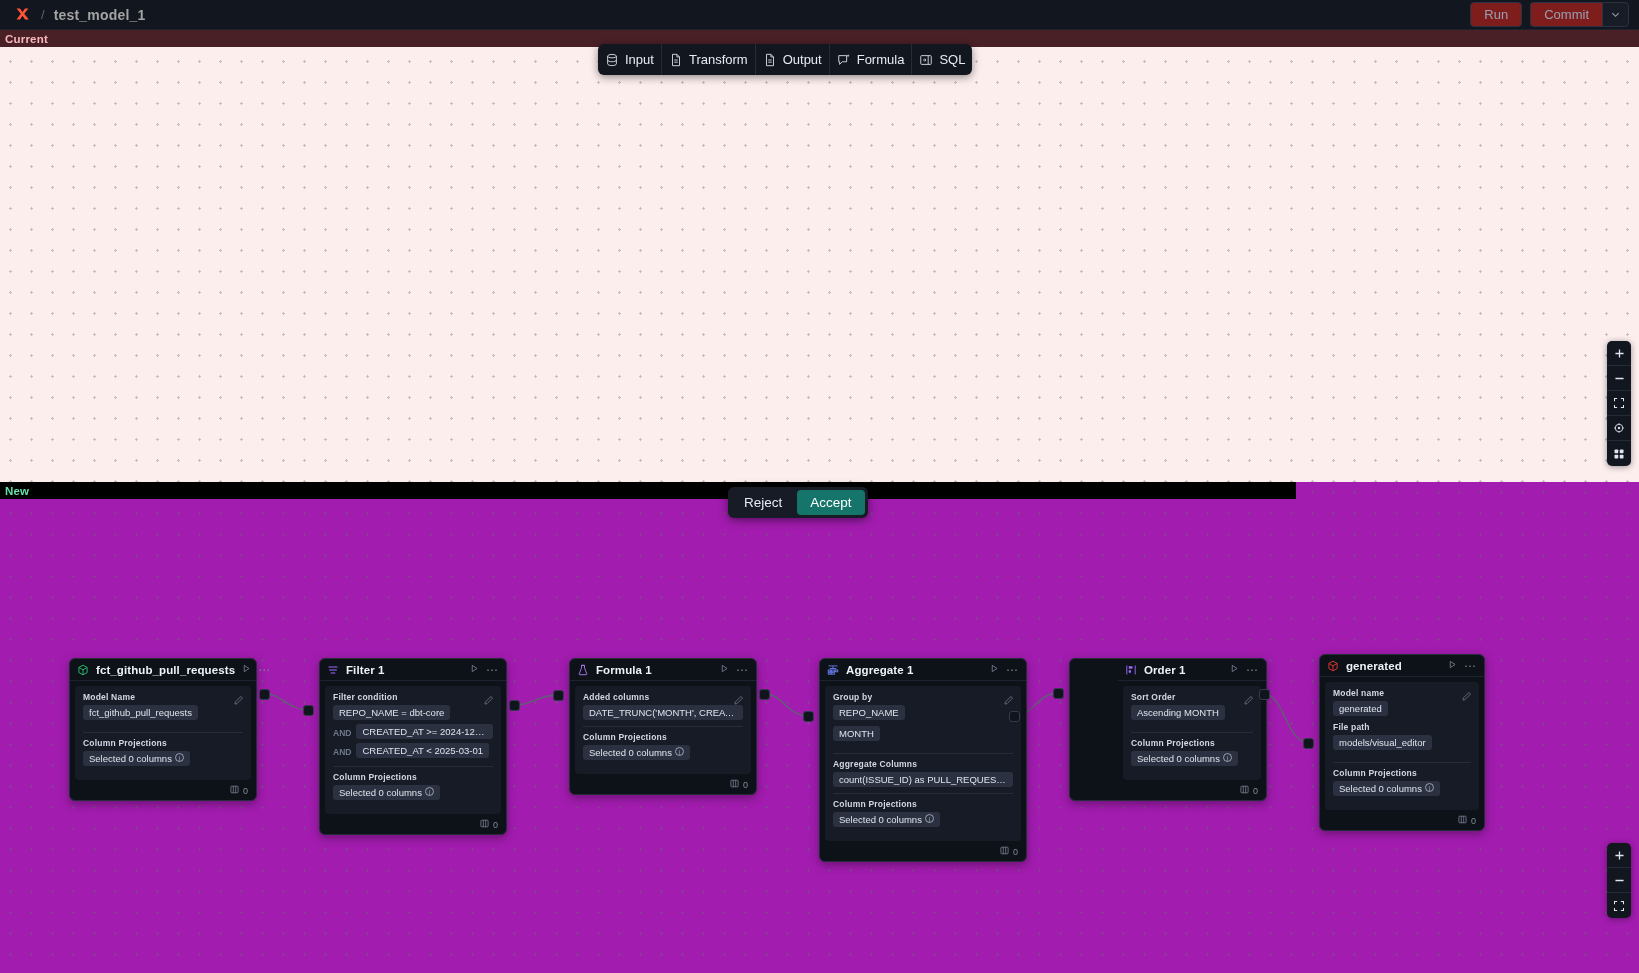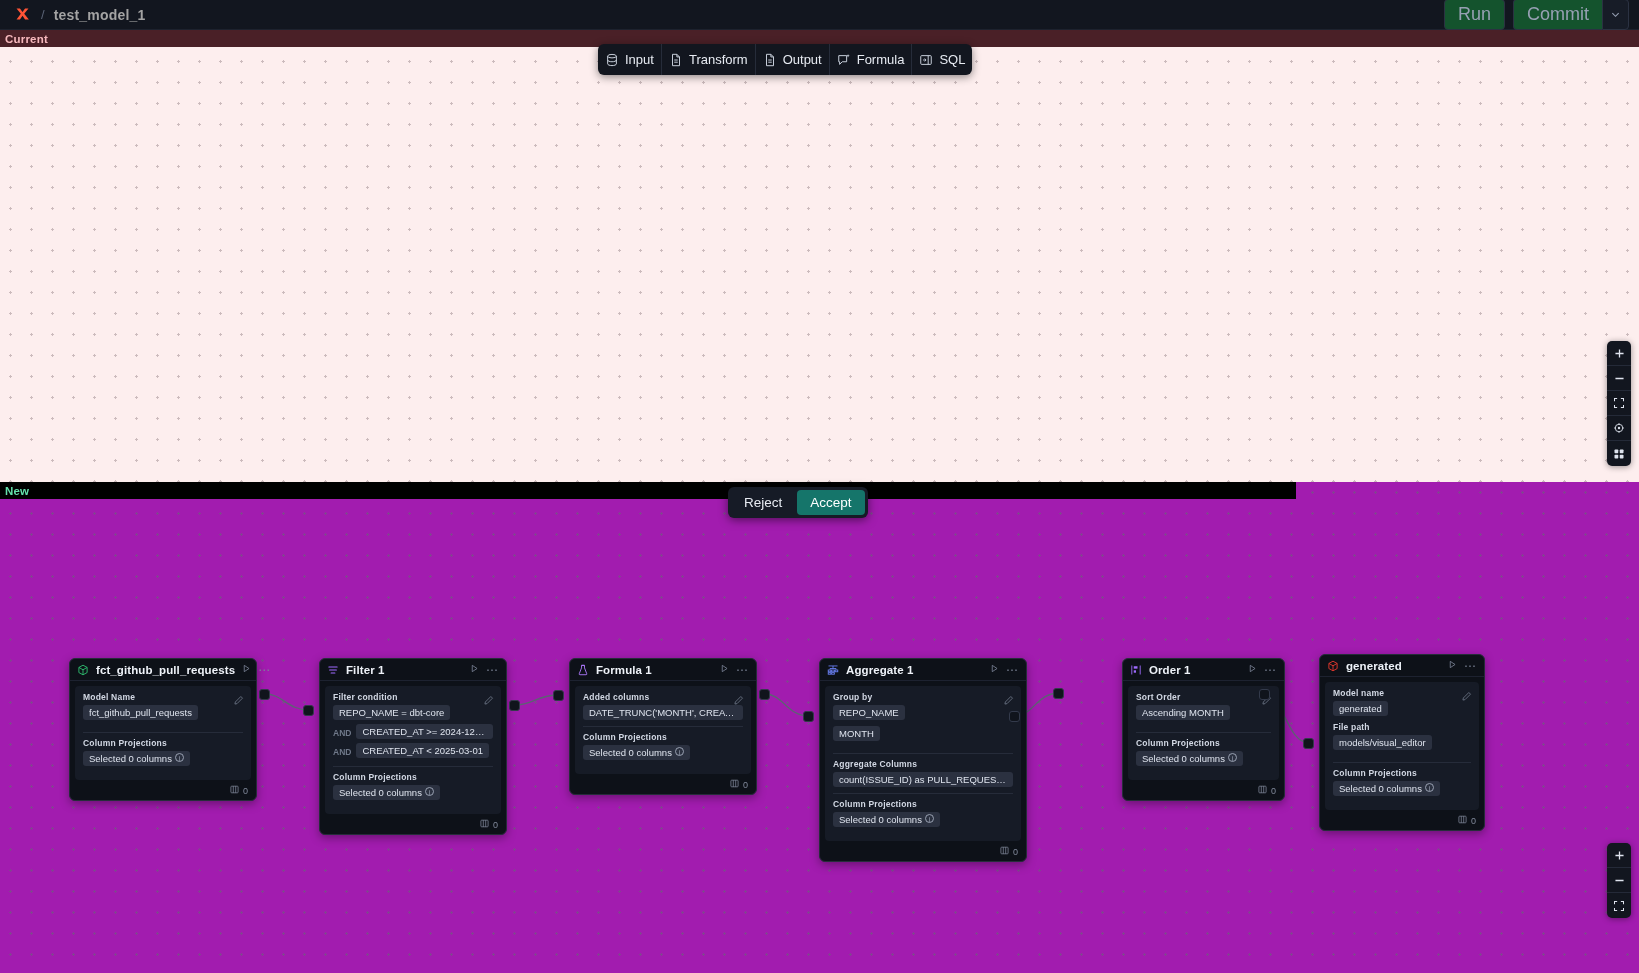--- a/index.html
+++ b/index.html
@@ -21,22 +21,22 @@
   }
   .brand-logo {
     margin-left: 12px; width: 20px; height: 20px;
     display: flex; align-items: center; justify-content: center;
     color: #ff5436; font-size: 17px; font-weight: bold;
   }
   .brand-sep { margin: 0 9px; color: #5b6477; font-size: 13px; }
   .model-title { color: #a3a3a3; font-size: 14px; font-weight: bold; letter-spacing: .2px; }
   .topbar-right { margin-left: auto; display: flex; align-items: center; gap: 8px; margin-right: 10px; }
   .tb-btn {
-    background: #14532d; border: 1px solid #2b3242; color: #97a0b3;
-    font-size: 18px; border-radius: 4px; padding: 4px 13px;
+    background: #7f1d1d; border: 1px solid #2b3242; color: #97a0b3;
+    font-size: 13px; border-radius: 4px; padding: 4px 13px;
     font-family: "Liberation Sans", sans-serif;
   }
   .tb-split { display: flex; align-items: stretch; }
   .tb-split .tb-btn:first-child { border-radius: 4px 0 0 4px; border-right: none; }
   .tb-split .tb-caret {
     background: #171c27; border: 1px solid #2b3242; border-radius: 0 4px 4px 0;
     color: #97a0b3; font-size: 10px; padding: 4px 8px; display: flex; align-items: center;
   }
 
   
@@ -318,21 +318,21 @@
               <span class="chip wide"><span>count(ISSUE_ID) as PULL_REQUEST_...</span></span>
             </div><div class="divider"></div><div class="fld-label">Column Projections</div><div style="display:inline-block;max-width:100%"><span class="chip"><span>Selected 0 columns</span><span class="info-i">i</span></span></div></div>
           <div class="node-foot">
             <span><svg width="9" height="9" viewBox="0 0 12 12" fill="none" stroke="#828a9c" stroke-width="1">
                 <rect x="1.2" y="1.6" width="9.6" height="8.8" rx="1"></rect>
                 <path d="M4.4 1.6v8.8M7.6 1.6v8.8"></path>
               </svg></span>
             <span>0</span>
           </div>
         </div>
-        <div class="node" style="left: 1122px; top: 176px; width: 163px;">
+        <div class="node" style="left: 1069px; top: 176px; width: 198px; padding-left: 48px;">
           <div class="node-head">
             <span class="node-head-ico">
               <svg width="12" height="12" viewBox="0 0 16 16" fill="none" stroke="#a06bff" stroke-width="1.2">
                 <path d="M2.4 2v12"></path>
                 <rect x="5" y="3" width="5" height="3.2" fill="#a06bff" stroke="none"></rect>
                 <path d="M13.6 2v12"></path>
                 <rect x="5" y="8.4" width="3" height="3.2" fill="#a06bff" stroke="none"></rect>
               </svg>
             </span>
             <span class="node-title">Order 1</span>

